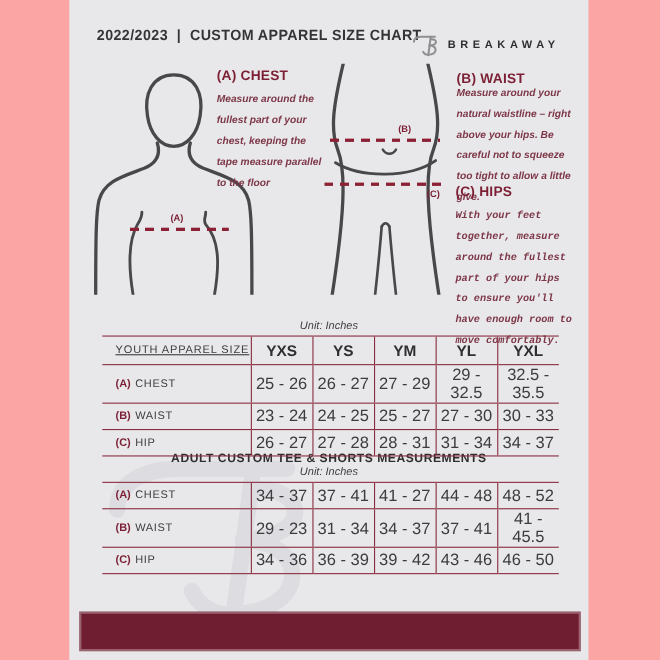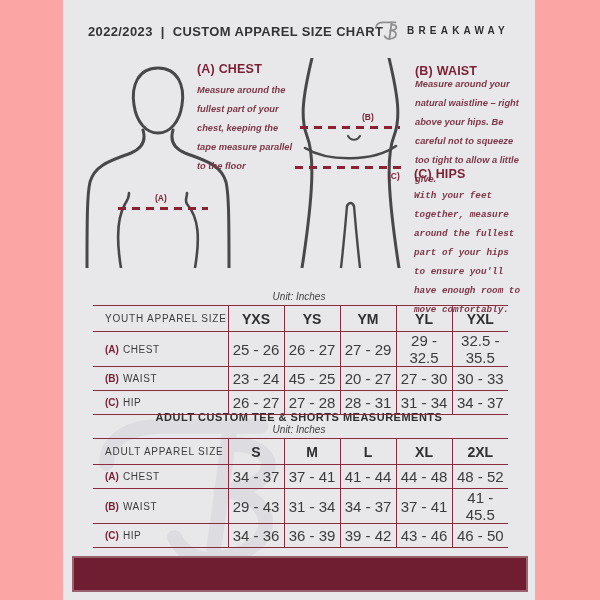--- a/index.html
+++ b/index.html
@@ -3,21 +3,21 @@
 <meta charset="utf-8">
 <style>
   html,body{margin:0;padding:0;}
   body{background:#000;font-family:"Liberation Sans", sans-serif;-webkit-font-smoothing:antialiased;}
   .stage{position:relative;width:600px;height:600px;background:#fca5a5;overflow:hidden;}
   .page{position:absolute;left:63px;top:0;width:472px;height:600px;background:#e8e8ea;overflow:hidden;}
 
   
   .hdr-title{position:absolute;left:25px;top:24px;font-size:13.5px;font-weight:bold;color:#343436;
              letter-spacing:.4px;white-space:pre;transform:scaleX(.96);transform-origin:left center;}
-  .brand{position:absolute;left:311px;top:18px;display:flex;align-items:center;gap:7px;}
+  .brand{position:absolute;left:311px;top:29px;display:flex;align-items:center;gap:7px;}
   .brand .bname{font-size:10px;font-weight:bold;letter-spacing:4.2px;color:#2e2e30;}
 
   
   .fig{position:absolute;}
   .fig path{fill:none;stroke:#48484a;stroke-linecap:round;}
   .dash{position:absolute;height:3px;background:repeating-linear-gradient(90deg,#8c2136 0 8px,transparent 8px 14px);}
   .marker{position:absolute;font-size:8.5px;font-weight:bold;color:#7c1f34;}
 
   
   .guide-h{position:absolute;font-size:12.5px;font-weight:bold;color:#7c1f34;letter-spacing:.2px;}
@@ -30,21 +30,21 @@
   .sec-unit{position:absolute;left:0;width:100%;text-align:center;font-size:10px;font-style:italic;
             color:#3f3f41;}
   table.size{position:absolute;left:30px;width:415px;border-collapse:collapse;table-layout:fixed;z-index:1;}
   table.size td,table.size th{border-top:1.5px solid #8a2c3f;border-bottom:1.5px solid #8a2c3f;
       padding:0;height:23px;text-align:center;vertical-align:middle;font-weight:normal;}
   table.size tr.hd td,table.size tr.hd th{height:25px;}
   table.size .val{border-left:1.5px solid #8a2c3f;font-size:15px;color:#3c3c3e;}
   table.size .sz{border-left:1.5px solid #8a2c3f;font-size:14px;font-weight:bold;color:#2f2f31;}
   table.size .lbl{text-align:left;padding-left:12px;font-size:10px;color:#3c3c3e;letter-spacing:.6px;}
   table.size .lbl .pfx{font-weight:bold;color:#7c1f34;margin-right:4px;letter-spacing:0;}
-  table.size .hdlbl{text-align:left;padding-left:12px;font-size:10px;color:#3c3c3e;letter-spacing:.8px;}
+  table.size .hdlbl{text-align:left;padding-left:12px;font-size:10px;color:#3c3c3e;letter-spacing:.8px;text-decoration:underline;}
 
   .watermark{position:absolute;left:25px;top:398px;z-index:0;opacity:1;}
   .watermark path{fill:none;stroke:#dddde1;stroke-linecap:round;}
 
   .footer-bar{position:absolute;left:9px;top:556px;width:456px;height:36px;background:#6f1d31;
               box-shadow:inset 0 0 0 2px rgba(255,255,255,.3);z-index:2;}
 </style>
 </head>
 <body>
 
@@ -130,22 +130,22 @@
           <td class="lbl"><span class="pfx">(A)</span><span>CHEST</span></td>
           <td class="val">25 - 26</td>
           <td class="val">26 - 27</td>
           <td class="val">27 - 29</td>
           <td class="val">29 - 32.5</td>
           <td class="val">32.5 - 35.5</td>
         </tr>
         <tr>
           <td class="lbl"><span class="pfx">(B)</span><span>WAIST</span></td>
           <td class="val">23 - 24</td>
-          <td class="val">45 - 25</td>
-          <td class="val">20 - 27</td>
+          <td class="val">24 - 25</td>
+          <td class="val">25 - 27</td>
           <td class="val">27 - 30</td>
           <td class="val">30 - 33</td>
         </tr>
         <tr>
           <td class="lbl"><span class="pfx">(C)</span><span>HIP</span></td>
           <td class="val">26 - 27</td>
           <td class="val">27 - 28</td>
           <td class="val">28 - 31</td>
           <td class="val">31 - 34</td>
           <td class="val">34 - 37</td>
@@ -158,39 +158,31 @@
     <table class="size" style="top:438px;">
       <colgroup>
           <col style="width:135px">
           <col style="width:56px">
           <col style="width:56px">
           <col style="width:56px">
           <col style="width:56px">
           <col style="width:56px">
         </colgroup>
       <tbody>
-        <tr class="hd">
-          <th class="hdlbl">ADULT APPAREL SIZE</th>
-          <th class="sz">S</th>
-          <th class="sz">M</th>
-          <th class="sz">L</th>
-          <th class="sz">XL</th>
-          <th class="sz">2XL</th>
-        </tr>
         <tr>
           <td class="lbl"><span class="pfx">(A)</span><span>CHEST</span></td>
           <td class="val">34 - 37</td>
           <td class="val">37 - 41</td>
-          <td class="val">41 - 44</td>
+          <td class="val">41 - 27</td>
           <td class="val">44 - 48</td>
           <td class="val">48 - 52</td>
         </tr>
         <tr>
           <td class="lbl"><span class="pfx">(B)</span><span>WAIST</span></td>
-          <td class="val">29 - 43</td>
+          <td class="val">29 - 23</td>
           <td class="val">31 - 34</td>
           <td class="val">34 - 37</td>
           <td class="val">37 - 41</td>
           <td class="val">41 - 45.5</td>
         </tr>
         <tr>
           <td class="lbl"><span class="pfx">(C)</span><span>HIP</span></td>
           <td class="val">34 - 36</td>
           <td class="val">36 - 39</td>
           <td class="val">39 - 42</td>

